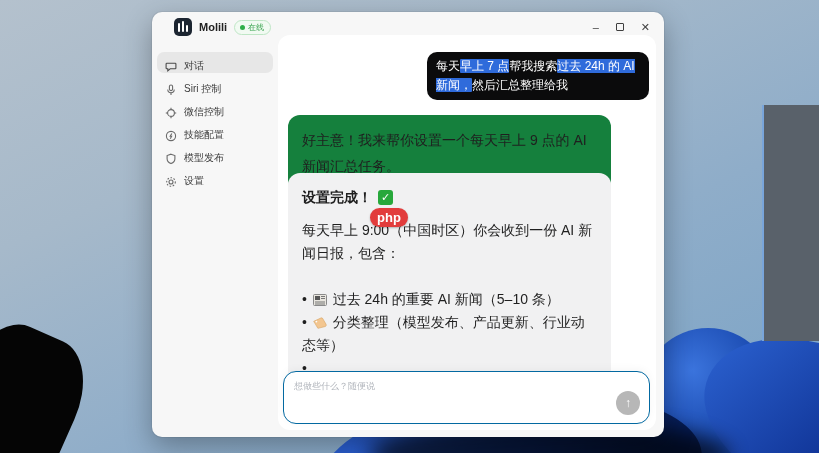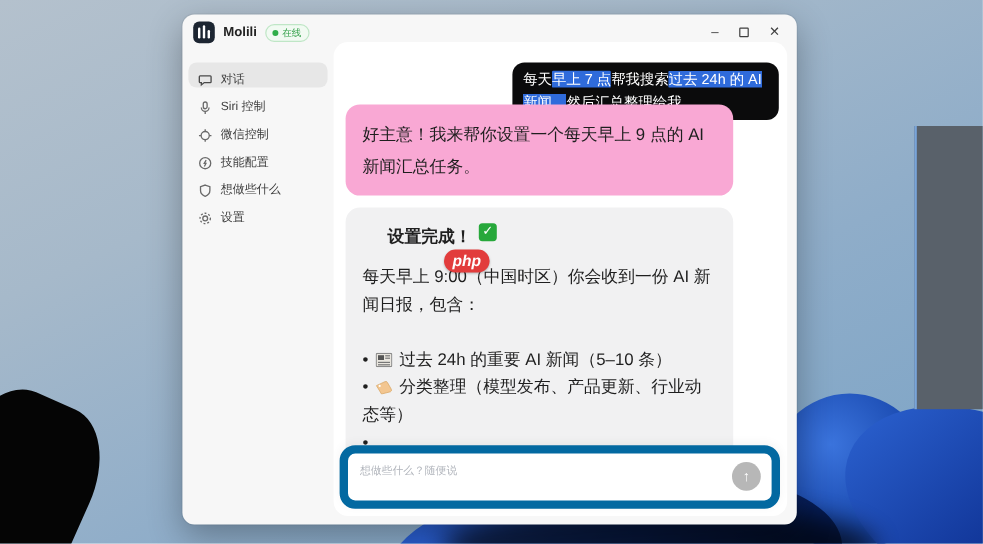--- a/index.html
+++ b/index.html
@@ -24,21 +24,21 @@
 
   
   .bg-panel { position:absolute; left:762px; top:105px; width:57px; height:236px;
     background:#59616a; border-left:2px solid #79a5da; }
 
   
   .app-window { position:absolute; left:152px; top:12px; width:512px; height:425px;
     background:#f7f7f7; border-radius:10px; box-shadow:0 10px 28px rgba(0,0,0,.30), 0 0 0 1px rgba(0,0,0,.05); }
 
   
-  .titlebar { position:absolute; left:0; top:0; right:0; height:30px; display:flex; align-items:center; padding-left:9px; }
+  .titlebar { position:absolute; left:0; top:0; right:0; height:30px; display:flex; align-items:center; padding-left:22px; }
   .app-logo { width:18px; height:18px; background:#1c2531; border-radius:5px; position:relative; flex:0 0 auto; }
   .app-logo i { position:absolute; bottom:4px; width:2px; background:#fff; border-radius:1px; }
   .app-logo i:nth-child(1){ left:4px; height:9px; }
   .app-logo i:nth-child(2){ left:8px; height:11px; }
   .app-logo i:nth-child(3){ left:12px; height:7px; }
   .app-title { font-size:11px; font-weight:bold; color:#222; margin-left:7px; }
   .status-badge { margin-left:7px; display:inline-flex; align-items:center; gap:3px;
     background:#f1faf2; border:1px solid #bfe6c6; border-radius:9px; padding:1px 6px 1px 5px;
     font-size:8px; color:#34a14b;justify-content:center; }
   .status-dot { width:5px; height:5px; border-radius:50%; background:#2fae49; }
@@ -55,50 +55,50 @@
 
   
   .chat-panel { position:absolute; left:126px; top:23px; width:378px; height:395px;
     background:#ffffff; border-radius:12px; overflow:hidden; }
 
   .msg-user { position:absolute; top:17px; right:7px; max-width:222px;
     background:#0b0b0c; color:#fff; border-radius:10px; padding:5px 9px;
     font-size:12px; line-height:19px; }
   .hl { background:#2f6bdb; border-radius:1px; }
 
-  .msg-bot1 { position:absolute; left:10px; top:52px; width:323px;
-    background:#f9a8d4; color:#1f1f1f; border-radius:12px; padding:12px 14px;
+  .msg-bot1 { position:absolute; left:10px; top:80px; width:323px;
+    background:#15803d; color:#1f1f1f; border-radius:12px; padding:12px 14px;
     font-size:14px; line-height:26px; }
 
   .msg-bot2 { position:absolute; left:10px; top:138px; width:323px; height:250px;
     background:#f1f1f2; color:#1f1f1f; border-radius:12px; padding:13px 14px;
     font-size:14px; line-height:23px; overflow:hidden; }
-  .bot2-heading { font-weight:bold; display:flex; align-items:flex-start; gap:6px;margin-left:21px; }
+  .bot2-heading { font-weight:bold; display:flex; align-items:center; gap:6px; }
   .check-badge { display:inline-flex; width:15px; height:15px; background:#27a83b; border-radius:3px;
     color:#fff; font-size:11px; font-weight:bold; align-items:center; justify-content:center; }
   .bot2-intro { margin-top:10px; }
   .bot2-list { margin-top:23px; }
   .bullet-line { }
   .emoji-ico { display:inline-block; vertical-align:-2px; margin:0 2px; }
 
   
   .input-area { position:absolute; left:5px; right:6px; top:336px; height:53px;
-    background:#fff; border:7px solid #0369a1; border-radius:13px;
+    background:#fff; border:1px solid #0369a1; border-radius:13px;
     box-shadow:0 -2px 8px rgba(0,0,0,.04); }
   .input-area textarea { width:100%; height:34px; border:none; outline:none; resize:none;
     background:transparent; padding:8px 10px; font-size:9px; color:#444;
     font-family:"Liberation Sans","DejaVu Sans",sans-serif; }
   .input-area textarea::placeholder { color:#b0b4bb; }
   .send-btn { position:absolute; right:9px; bottom:8px; width:24px; height:24px; border-radius:50%;
     background:#b7b7b7; color:#fff; display:flex; align-items:center; justify-content:center;
     font-size:12px; border:none; cursor:pointer; }
 
   
   .watermark { position:absolute; left:218px; top:196px; display:flex; align-items:center; gap:3px; z-index:5; }
-  .wm-badge { background:#e23c3c; color:#fff; font-style:italic; font-weight:bold; font-size:13px;
+  .wm-badge { background:#e23c3c; color:#fff; font-weight:bold; font-size:13px;
     padding:2px 7px; border-radius:11px; box-shadow:0 1px 2px rgba(0,0,0,.25); }
   .wm-text { font-size:20px; font-weight:bold; color:#141414;
     text-shadow:-1px -1px 0 #fff,1px -1px 0 #fff,-1px 1px 0 #fff,1px 1px 0 #fff; }
 </style>
 </head>
 <body>
 
 <div class="wp wp-circle"></div>
 <div class="wp wp-petal-a"></div>
 <div class="wp wp-petal-b"></div>
@@ -156,21 +156,21 @@
       <svg width="12" height="12" viewBox="0 0 12 12" fill="none" stroke="#6a6a6a" stroke-width="1.1">
         <circle cx="6" cy="6" r="4.6"></circle>
           <polyline points="6.8,3.4 5.2,6.2 6.6,6.2 5.3,8.7"></polyline>
       </svg>
       <span>技能配置</span>
     </div>
     <div class="side-item">
       <svg width="12" height="12" viewBox="0 0 12 12" fill="none" stroke="#6a6a6a" stroke-width="1.1">
         <path d="M6 1.2l3.9 1.4v3.1c0 2.4-1.6 4-3.9 4.9-2.3-.9-3.9-2.5-3.9-4.9V2.6z"></path>
       </svg>
-      <span>想做些什么</span>
+      <span>模型发布</span>
     </div>
     <div class="side-item">
       <svg width="12" height="12" viewBox="0 0 12 12" fill="none" stroke="#6a6a6a" stroke-width="1.1">
         <circle cx="6" cy="6" r="2"></circle>
           <circle cx="6" cy="6" r="4.3" stroke-dasharray="1.6 1.6"></circle>
       </svg>
       <span>设置</span>
     </div>
   </div>
 

